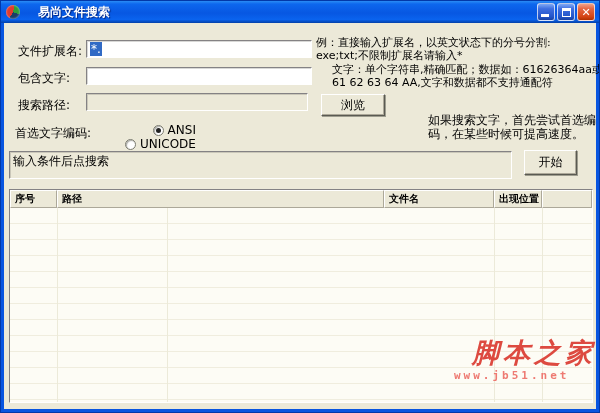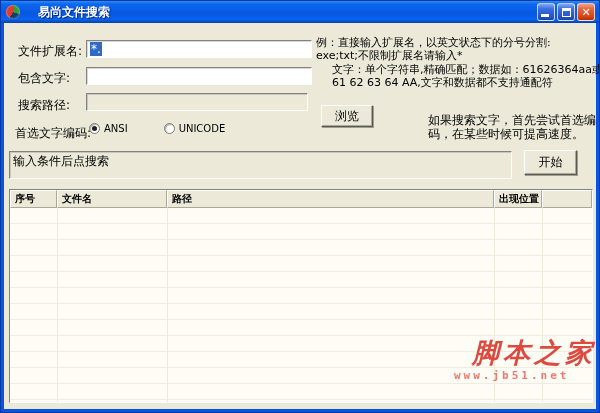--- a/index.html
+++ b/index.html
@@ -48,21 +48,21 @@
   .input { position:absolute; height:18px; font-size:12px; line-height:16px; padding-left:3px; overflow:hidden; white-space:nowrap; }
   .input .selection { background:#316ac5; color:#fff; padding:0 1px; }
   .disabled-input { background:#ece9d8; }
   .btn {
     position:absolute; background:#ece9d8; font-size:12px; color:#000;
     border:1px solid; border-color:#fff #5a5a52 #5a5a52 #fff;
     box-shadow:1px 1px 0 rgba(64,64,56,.45), inset -1px -1px 0 #aca899;
     display:flex; align-items:center; justify-content:center; cursor:default;
   }
   .hint { position:absolute; font-size:11px; line-height:13px; color:#000; }
-  .radio-row { position:absolute; display:flex; align-items:flex-end; font-size:10px; }
+  .radio-row { position:absolute; display:flex; align-items:flex-end; font-size:12px;flex-direction:column; }
   .radio { display:flex; align-items:center; margin-right:0; }
   .radio-circle {
     width:11px; height:11px; border-radius:50%; background:#fff;
     border:1px solid #7a7a6e; box-shadow:inset 1px 1px 1px rgba(90,90,80,.5);
     margin-right:4px; position:relative; flex:0 0 auto;
   }
   .radio-circle.checked::after {
     content:""; position:absolute; left:2px; top:2px; width:5px; height:5px;
     border-radius:50%; background:#222;
   }
@@ -121,43 +121,43 @@
     <div class="lbl" style="left:7px; top:20px;">文件扩展名:</div>
     <div class="input sunken" style="left:82px; top:17px; width:226px;"><span class="selection">*.</span></div>
     <div class="hint" style="left:312px; top:13px; width:284px;"><span>例：直接输入扩展名，以英文状态下的分号分割:</span><br><span>exe;txt;不限制扩展名请输入*</span></div>
 
     <div class="lbl" style="left:7px; top:47px;">包含文字:</div>
     <div class="input sunken" style="left:82px; top:44px; width:226px;"></div>
     <div class="hint" style="left:328px; top:40px; width:284px;">文字：单个字符串,精确匹配；数据如：61626364aa或61 62 63 64 AA,文字和数据都不支持通配符</div>
 
     <div class="lbl" style="left:7px; top:74px;">搜索路径:</div>
     <div class="input sunken disabled-input" style="left:82px; top:70px; width:222px;"></div>
-    <div class="btn" style="left:317px; top:82px; width:52px; height:22px;">浏览</div>
+    <div class="btn" style="left:317px; top:71px; width:64px; height:22px;">浏览</div>
 
     <div class="lbl" style="left:4px; top:102px;">首选文字编码:</div>
     <div class="radio-row" style="left:85px; top:100px;">
       <div class="radio">
         <span class="radio-circle checked"></span>
         <span>ANSI</span>
       </div>
       <div class="radio" style="margin-left:36px;">
         <span class="radio-circle"></span>
         <span>UNICODE</span>
       </div>
     </div>
     <div class="hint" style="left:424px; top:90px; width:170px; font-size:12px; line-height:14px;">如果搜索文字，首先尝试首选编码，在某些时候可提高速度。</div>
 
     <div class="status-box sunken" style="left:5px; top:128px; width:503px; height:28px;">输入条件后点搜索</div>
     <div class="btn" style="left:520px; top:127px; width:53px; height:25px;">开始</div>
 
     <div class="table">
       <div class="thead">
         <div class="th c0">序号</div>
+        <div class="th c2">路径</div>
         <div class="th c1">文件名</div>
-        <div class="th c2">路径</div>
         <div class="th c3">出现位置</div>
         <div class="th c4"></div>
       </div>
       <div class="tbody"></div>
       <div class="vline" style="left:47px;"></div>
       <div class="vline" style="left:157px;"></div>
       <div class="vline" style="left:484px;"></div>
       <div class="vline" style="left:532px;"></div>
     </div>
 

